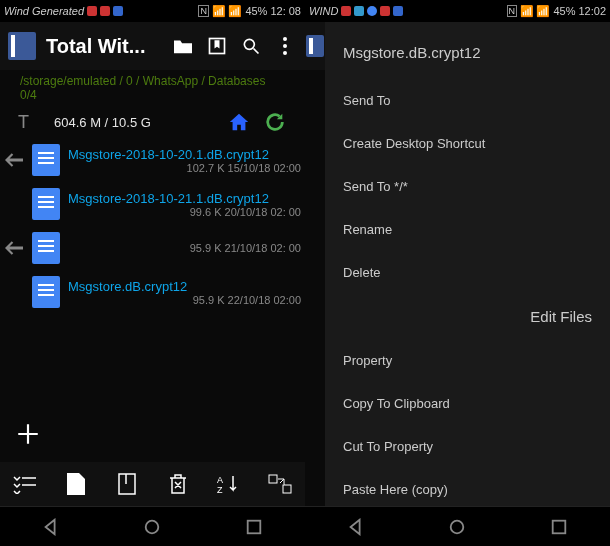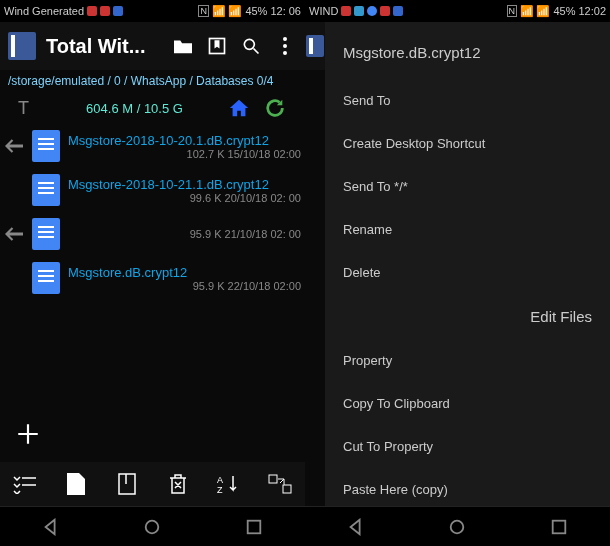--- a/index.html
+++ b/index.html
@@ -7,34 +7,34 @@
       width: 610px;
       height: 546px;
       background: #000;
       font-family: Arial, sans-serif;
       display: flex;
       overflow: hidden;
       color: #fff;
     }
     .phone { width: 305px; height: 546px; background: #0a0a0a; position: relative; display: flex; flex-direction: column; }
     .status-bar { height: 22px; background: #000; display: flex; align-items: center; justify-content: space-between; font-size: 11px; padding: 0 4px; color: #ccc; }
-    .status-left { display: flex; align-items: center; gap: 3px; }
+    .status-left { display: flex; align-items: center; gap: 3px; font-style: italic; }
     .status-right { display: flex; align-items: center; gap: 3px; }
     .color-dot { width: 10px; height: 10px; border-radius: 2px; }
     
     .app-bar { height: 48px; background: #111; display: flex; align-items: center; padding: 12px 8px; gap: 10px; }
     .app-icon { width: 28px; height: 28px; background: #3b5998; border-radius: 2px; display: flex; align-items: center; justify-content: center; position: relative; }
     .app-icon::before { content: ''; position: absolute; left: 3px; top: 3px; bottom: 3px; width: 4px; background: #fff; }
     .app-title { font-size: 20px; font-weight: bold; flex: 1; white-space: nowrap; overflow: hidden; }
     .ab-icon { width: 24px; height: 24px; display: flex; align-items: center; justify-content: center; color: #fff; }
     
-    .path-bar { padding: 4px 8px; font-size: 12px; color: #7dd3fc; }
+    .path-bar { padding: 4px 20px; font-size: 12px; color: #4d7c0f; }
     .info-bar { display: flex; align-items: center; padding: 4px 18px 4px 18px; gap: 12px; }
     .sort-icon { width: 24px; height: 20px; color: #888; font-size: 18px; display:flex; align-items:center; }
-    .storage-text { color: #5eead4; font-size: 13px; flex: 1; text-align: center; }
+    .storage-text { color: #e5e5e5; font-size: 13px; flex: 1; text-align: left; }
     .home-icon { color: #2962ff; }
     .refresh-icon { color: #4caf50; }
     
     .file-list { flex: 1; overflow: hidden; }
     .file-row { display: flex; align-items: center; padding: 6px 4px; gap: 8px; }
     .back-arrow { width: 20px; color: #888; display:flex; justify-content:center; }
     .file-icon { width: 28px; height: 32px; background: #4285f4; border-radius: 2px; position: relative; flex-shrink: 0; }
     .file-icon::before { content:''; position:absolute; left:6px; top:8px; right:6px; height:2px; background:#fff; box-shadow: 0 5px 0 #fff, 0 10px 0 #fff; }
     .file-info { flex: 1; }
     .file-name { font-size: 13px; color: #0ea5e9; }
@@ -67,21 +67,21 @@
       <span>Wind Generated</span>
       <span class="color-dot" style="background:#c33"></span>
       <span class="color-dot" style="background:#c33"></span>
       <span class="color-dot" style="background:#36c"></span>
     </div>
     <div class="status-right">
       <span style="font-size:9px;border:1px solid #888;padding:0 1px">N</span>
       <span>📶</span>
       <span>📶</span>
       <span>45%</span>
-      <span>12: 06</span>
+      <span>12: 08</span>
     </div>
   </div>
 
   <div class="app-bar">
     <div class="app-icon"></div>
     <div class="app-title">Total Wit...</div>
     <div class="ab-icon">
       <svg width="22" height="18" viewBox="0 0 24 20">
           <path fill="#fff" d="M2 4h7l2 3h11v11H2z"></path>
         </svg>

